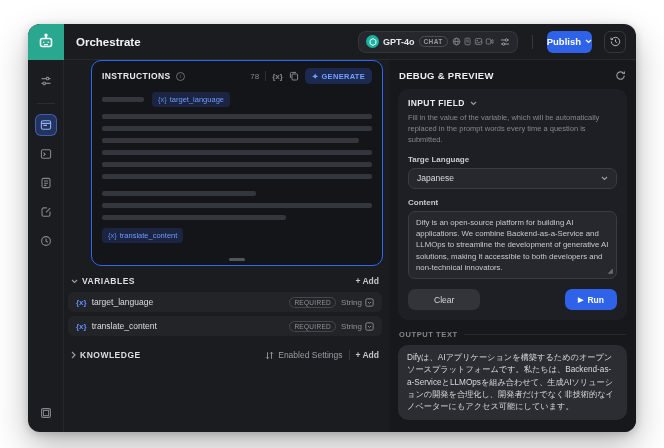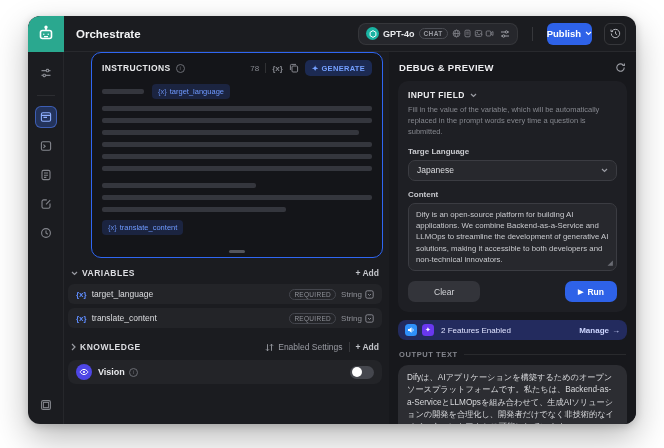--- a/index.html
+++ b/index.html
@@ -1,18 +1,18 @@
 <!DOCTYPE html>
 <html><head>
 <meta charset="utf-8">
 <style>
   * { margin:0; padding:0; box-sizing:border-box; }
   html,body { width:664px; height:448px; background:#ffffff; font-family:"Liberation Sans","DejaVu Sans",sans-serif; overflow:hidden; }
 
-  .win { position:absolute; left:28px; top:16px; width:608px; height:408px; background:#1b1c20; border-radius:12px; box-shadow:0 14px 34px rgba(0,0,0,.28), 0 2px 8px rgba(0,0,0,.18); overflow:hidden; }
+  .win { position:absolute; left:28px; top:24px; width:608px; height:408px; background:#1b1c20; border-radius:12px; box-shadow:0 14px 34px rgba(0,0,0,.28), 0 2px 8px rgba(0,0,0,.18); overflow:hidden; }
 
   
   .hdr { position:absolute; left:0; top:0; right:0; height:36px; display:flex; align-items:center; border-bottom:1px solid rgba(255,255,255,.06); }
   .appicon { width:36px; height:36px; background:#2aa88f; display:flex; align-items:center; justify-content:center; border-top-left-radius:12px; flex:0 0 36px; }
   .title { color:#f3f4f6; font-size:11.5px; font-weight:bold; margin-left:12px; }
   .hdr-right { margin-left:auto; display:flex; align-items:center; gap:12px; padding-right:10px; }
   .model-pill { display:flex; align-items:center; gap:4px; background:#26272c; border:1px solid rgba(255,255,255,.07); border-radius:8px; height:22px; padding:0 7px; }
   .provider-dot { width:13px; height:13px; border-radius:50%; background:#19b3a2; display:flex; align-items:center; justify-content:center; color:#fff; }
   .model-name { color:#e8e9ec; font-size:9px; font-weight:bold; }
   .mode-badge { color:#9a9ca3; font-size:6.5px; font-weight:bold; border:1px solid #4a4c53; border-radius:7px; padding:1px 4px; letter-spacing:.4px; }
@@ -336,33 +336,20 @@
           <span>Enabled Settings</span>
         </span>
         <span class="mini-div"></span>
         <span class="add-btn">
             <span>+</span>
             <span>Add</span>
           </span>
       </span>
     </div>
 
-    <div class="vision-row">
-      <span class="vision-ic">
-        <svg width="10" height="10" viewBox="0 0 10 10">
-            <path d="M1 5s1.6-2.6 4-2.6S9 5 9 5 7.4 7.6 5 7.6 1 5 1 5z" fill="none" stroke="#fff" stroke-width="1"></path>
-            <circle cx="5" cy="5" r="1.1" fill="#fff"></circle>
-          </svg>
-      </span>
-      <span class="vision-label">Vision</span>
-      <i class="info-ic">i</i>
-      <span class="toggle">
-          <span class="knob"></span>
-        </span>
-    </div>
   </div>
 
   <div class="rightcol">
     <div class="dbg-hd">
       <span class="dbg-title">DEBUG &amp; PREVIEW</span>
       <span class="refresh-ic">
         <svg width="11" height="11" viewBox="0 0 11 11">
             <path d="M9.2 5.5a3.7 3.7 0 1 1-1.1-2.6" fill="none" stroke="currentColor" stroke-width="1.1"></path>
             <path d="M9.4 1.4v2h-2" fill="none" stroke="currentColor" stroke-width="1.1"></path>
           </svg>
@@ -394,34 +381,20 @@
 
       <div class="btn-row">
         <button class="clear-btn">Clear</button>
         <button class="run-btn">
           <span class="play">▶</span>
           <span>Run</span>
         </button>
       </div>
     </div>
 
-    <div class="features-bar">
-      <span class="feat-badge b1">
-        <svg width="8" height="8" viewBox="0 0 8 8">
-            <path d="M1 3h1.4L4.6 1.2v5.6L2.4 5H1z" fill="#fff"></path>
-            <path d="M5.6 2.6a2 2 0 0 1 0 2.8" fill="none" stroke="#fff" stroke-width=".8"></path>
-          </svg>
-      </span>
-      <span class="feat-badge b2">✦</span>
-      <span class="feat-text">2 Features Enabled</span>
-      <span class="manage">
-        <span>Manage</span>
-        <span>→</span>
-      </span>
-    </div>
 
     <div class="out-hd">
       <span class="out-title">OUTPUT TEXT</span>
       <span class="line"></span>
     </div>
 
     <div class="out-bubble">
       <div class="out-text">Difyは、AIアプリケーションを構築するためのオープンソースプラットフォームです。私たちは、Backend-as-a-ServiceとLLMOpsを組み合わせて、生成AIソリューションの開発を合理化し、開発者だけでなく非技術的なイノベーターにもアクセス可能にしています。</div>
 
     </div>

